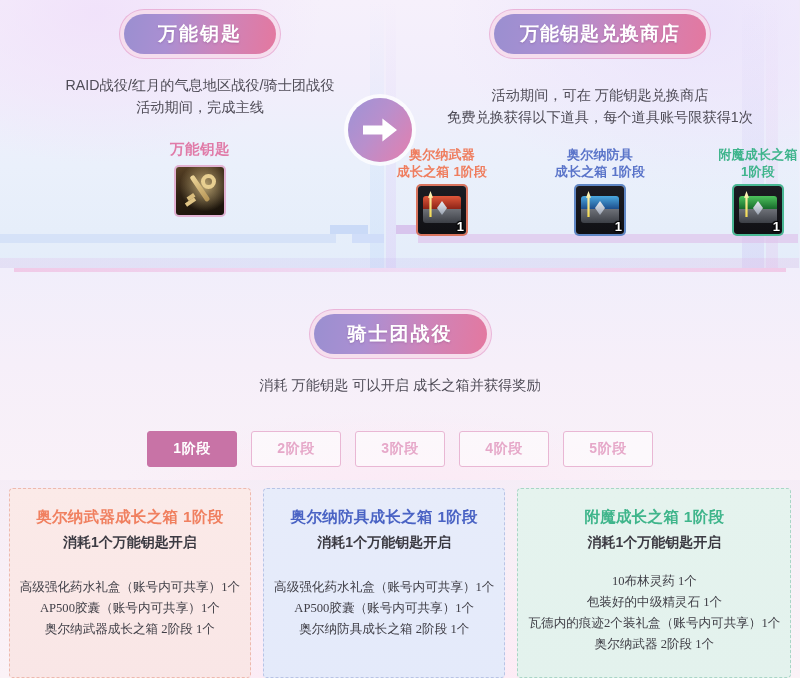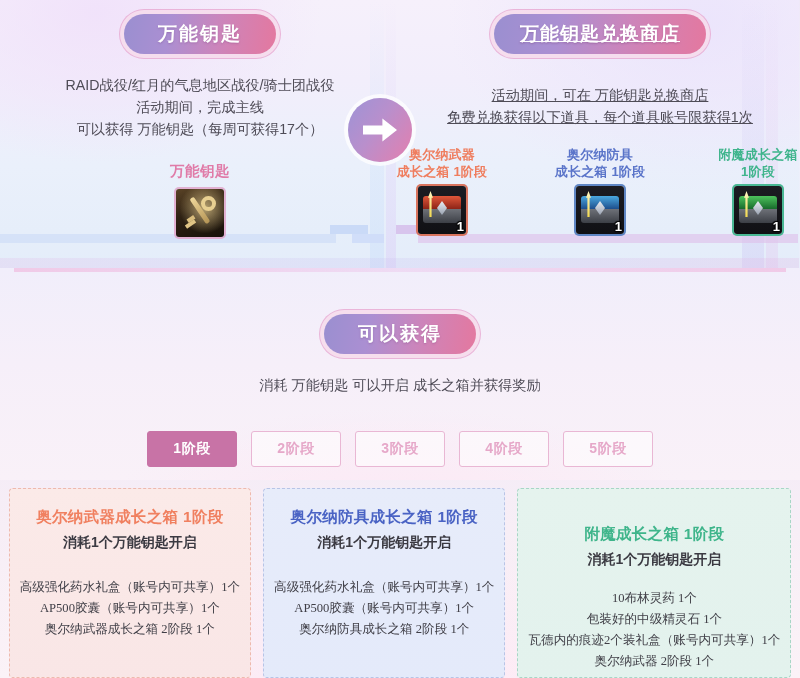--- a/index.html
+++ b/index.html
@@ -57,21 +57,21 @@
     position: relative;
     display: inline-flex; align-items: center; justify-content: center;
     height: 40px; padding: 0 34px;
     border-radius: 22px;
     background: linear-gradient(100deg, #9a8fd0 0%, #ab8fd2 30%, #cc85bb 62%, #e4789f 100%);
     color: #ffffff;
     font-size: 19px; font-weight: bold; letter-spacing: 2px;
     text-shadow: 0 1px 2px rgba(120,70,130,.35);
     box-shadow: 0 0 0 4px rgba(255,255,255,.55), 0 0 0 5px rgba(232,170,210,.85);
   }
-  .pill.wide { padding: 0 26px; letter-spacing: 1px; text-decoration: underline; }
+  .pill.wide { padding: 0 26px; letter-spacing: 1px; }
 
   .lead {
     text-align: center; color: #4f4c57; font-size: 14.2px; line-height: 22px;
     font-weight: 500;
   }
 
   
   .item-label { font-size: 14.5px; font-weight: bold; color: #e07ba8; letter-spacing:.5px; }
   .icon-box {
     width: 48px; height: 48px; border-radius: 3px; position: relative; overflow: hidden;
@@ -151,21 +151,21 @@
   .cards { position:absolute; left:0; top: 488px; width: 800px; height: 190px;
     display:flex; justify-content:center; gap: 12px; padding: 0 14px; }
   .card { flex: 1 1 0; border-radius: 4px; padding: 18px 10px 10px;
     display:flex; flex-direction:column; align-items:center; }
   .card.c1 { background: linear-gradient(180deg,#fbeae8,#f9e6e6); border: 1px dashed #eeb9ae; }
   .card.c2 { background: linear-gradient(180deg,#e7ecfa,#e4eafa); border: 1px dashed #b8c4e6; }
   .card.c3 { background: linear-gradient(180deg,#e5f3ee,#e3f2ed); border: 1px dashed #a8d6c6; }
   .card-title { font-size: 15.5px; font-weight: bold; letter-spacing:.3px; }
   .card.c1 .card-title { color: #f08060; }
   .card.c2 .card-title { color: #4a63c4; }
-  .card.c3 .card-title { color: #3fb58b; margin-top: 17px; }
+  .card.c3 .card-title { color: #3fb58b; }
   .card-cost { margin-top: 6px; font-size: 14px; font-weight: bold; color: #3b3a42; }
   .card-rewards { margin-top: 26px; display:flex; flex-direction:column; align-items:center; gap: 3px; font-family: Liberation Serif, serif; }
   .reward { font-size: 12.6px; color: #3f3e46; line-height: 18px; white-space: nowrap; }
 </style>
 </head>
 <body>
 
 <div id="page">
 
   <div class="top-panel">
@@ -180,42 +180,41 @@
     <div class="notch n2"></div>
     <div class="notch n3"></div>
 
     <div class="col left">
       <div style="margin-top:14px;">
         <div class="pill">万能钥匙</div>
       </div>
       <div class="lead" style="margin-top:20px;">
         <div>RAID战役/红月的气息地区战役/骑士团战役</div>
         <div>活动期间，完成主线</div>
-        <div>可以获得 万能钥匙（每周可获得17个）</div>
       </div>
       <div style="margin-top:22px; display:flex; flex-direction:column; align-items:center; gap:8px;">
         <div class="item-label">万能钥匙</div>
         <div class="icon-box icon-key">
           <div class="shaft"></div>
           <div class="tooth"></div>
           <div class="tooth2"></div>
           <div class="bow"></div>
         </div>
       </div>
     </div>
 
     <div class="arrow-circle">
       <div class="arrow-glyph"></div>
     </div>
 
     <div class="col right">
       <div style="margin-top:14px;">
         <div class="pill wide">万能钥匙兑换商店</div>
       </div>
-      <div class="lead" style="margin-top:30px;text-decoration:underline;">
+      <div class="lead" style="margin-top:30px;">
         <div>活动期间，可在 万能钥匙兑换商店</div>
         <div>免费兑换获得以下道具，每个道具账号限获得1次</div>
       </div>
       <div class="ex-row" style="margin-top:18px;">
 
         <div class="ex-item">
           <div class="ex-name c-red">
             <div>奥尔纳武器</div>
             <div>成长之箱 1阶段</div>
           </div>
@@ -255,21 +254,21 @@
             <div class="num">1</div>
           </div>
         </div>
 
       </div>
     </div>
   </div>
 
   <div class="mid">
     <div style="margin-top:46px;">
-      <div class="pill">可以获得</div>
+      <div class="pill">骑士团战役</div>
     </div>
     <div class="mid-sub" style="margin-top:22px;">消耗 万能钥匙 可以开启 成长之箱并获得奖励</div>
     <div class="stages" style="margin-top:36px;">
       <div class="stage active">1阶段</div>
       <div class="stage">2阶段</div>
       <div class="stage">3阶段</div>
       <div class="stage">4阶段</div>
       <div class="stage">5阶段</div>
     </div>
   </div>

